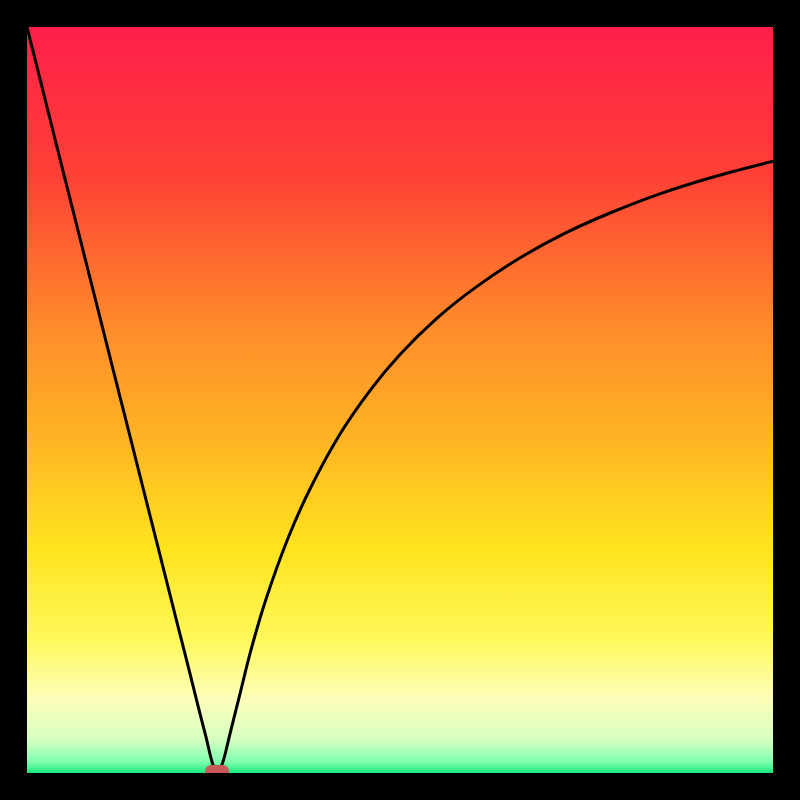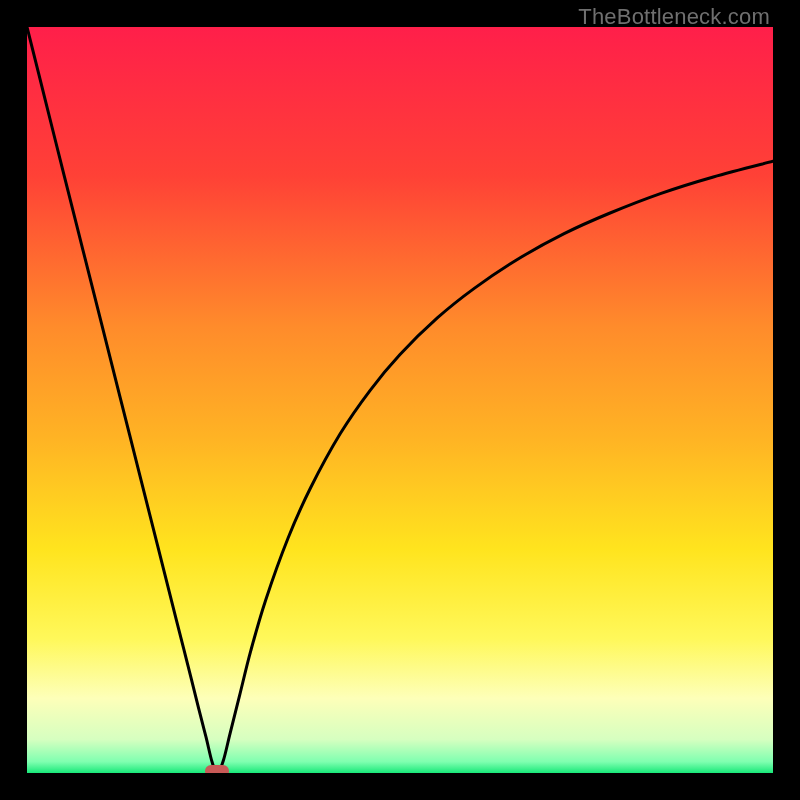--- a/index.html
+++ b/index.html
@@ -47,21 +47,20 @@
     width: 24px;
     height: 12px;
     border-radius: 8px;
     transform: translate(-50%, -50%);
   }
 </style>
 </head>
 <body>
 
 <div class="frame">
-  <div class="watermark">TheBottleneck.com</div>
   <div class="plot-area">
     <svg class="gradient-bg" viewBox="0 0 746 746" preserveAspectRatio="none">
       <defs>
         <linearGradient id="bg-grad" x1="0" y1="0" x2="0" y2="1">
             <stop offset="0%" stop-color="#ff1f4a"></stop>
             <stop offset="20%" stop-color="#ff4136"></stop>
             <stop offset="40%" stop-color="#ff8b2b"></stop>
             <stop offset="55.00000000000001%" stop-color="#ffb324"></stop>
             <stop offset="70%" stop-color="#ffe41e"></stop>
             <stop offset="82%" stop-color="#fff85a"></stop>

